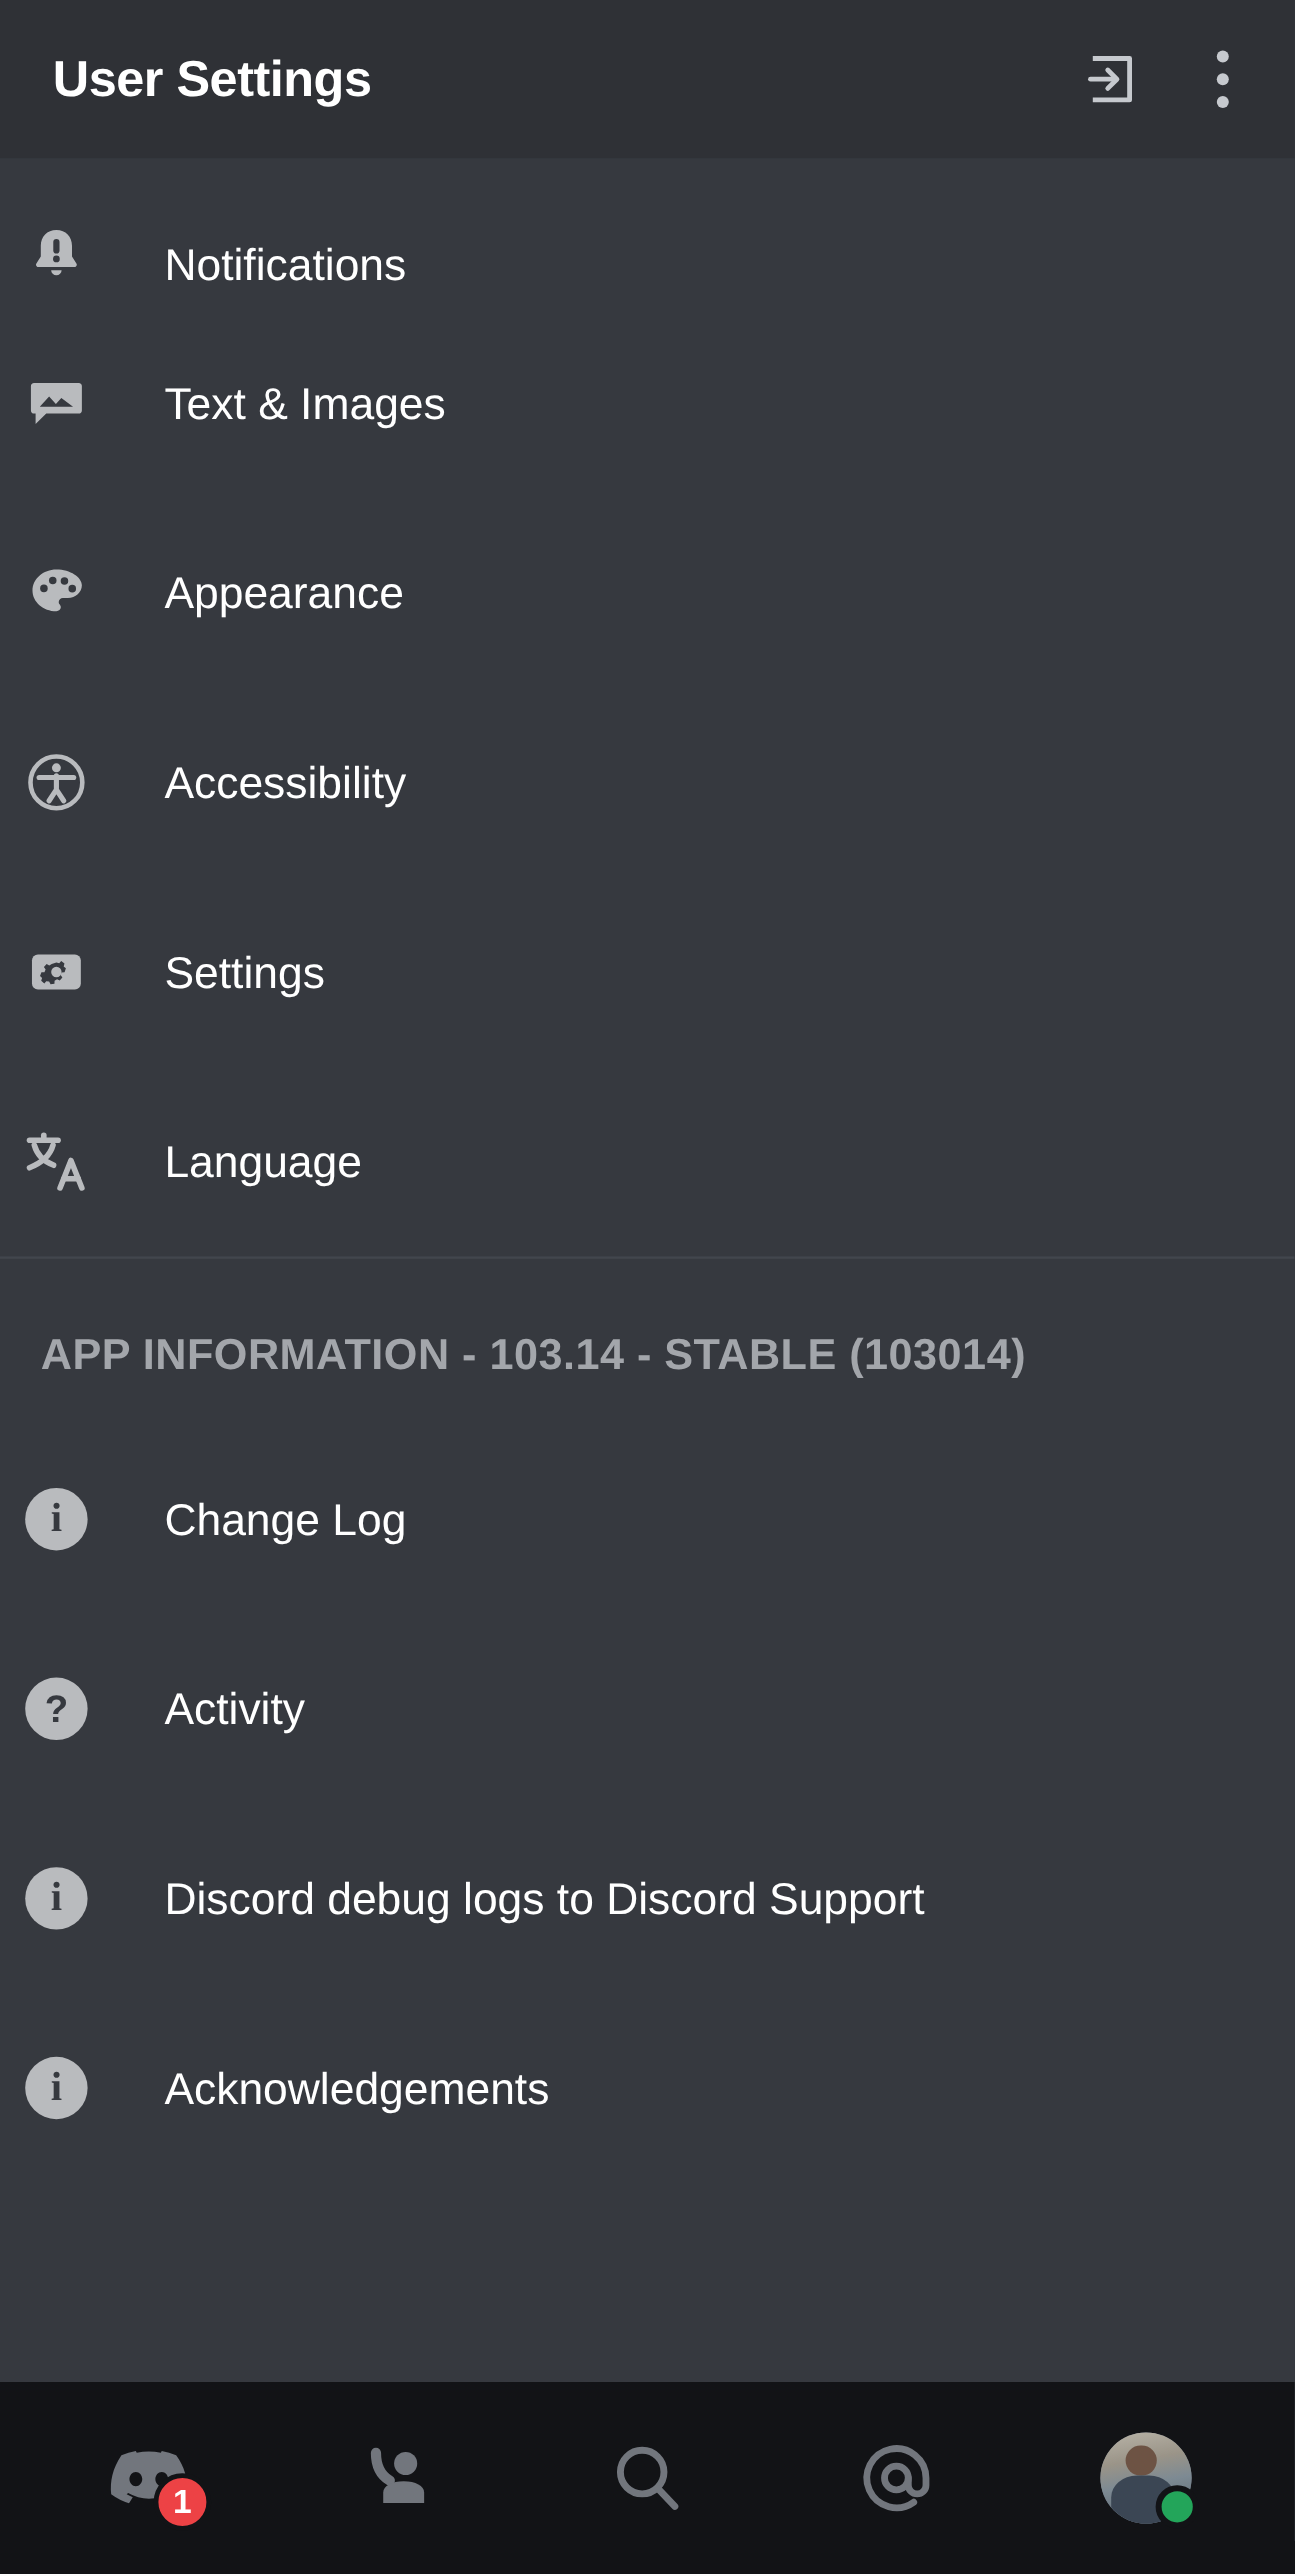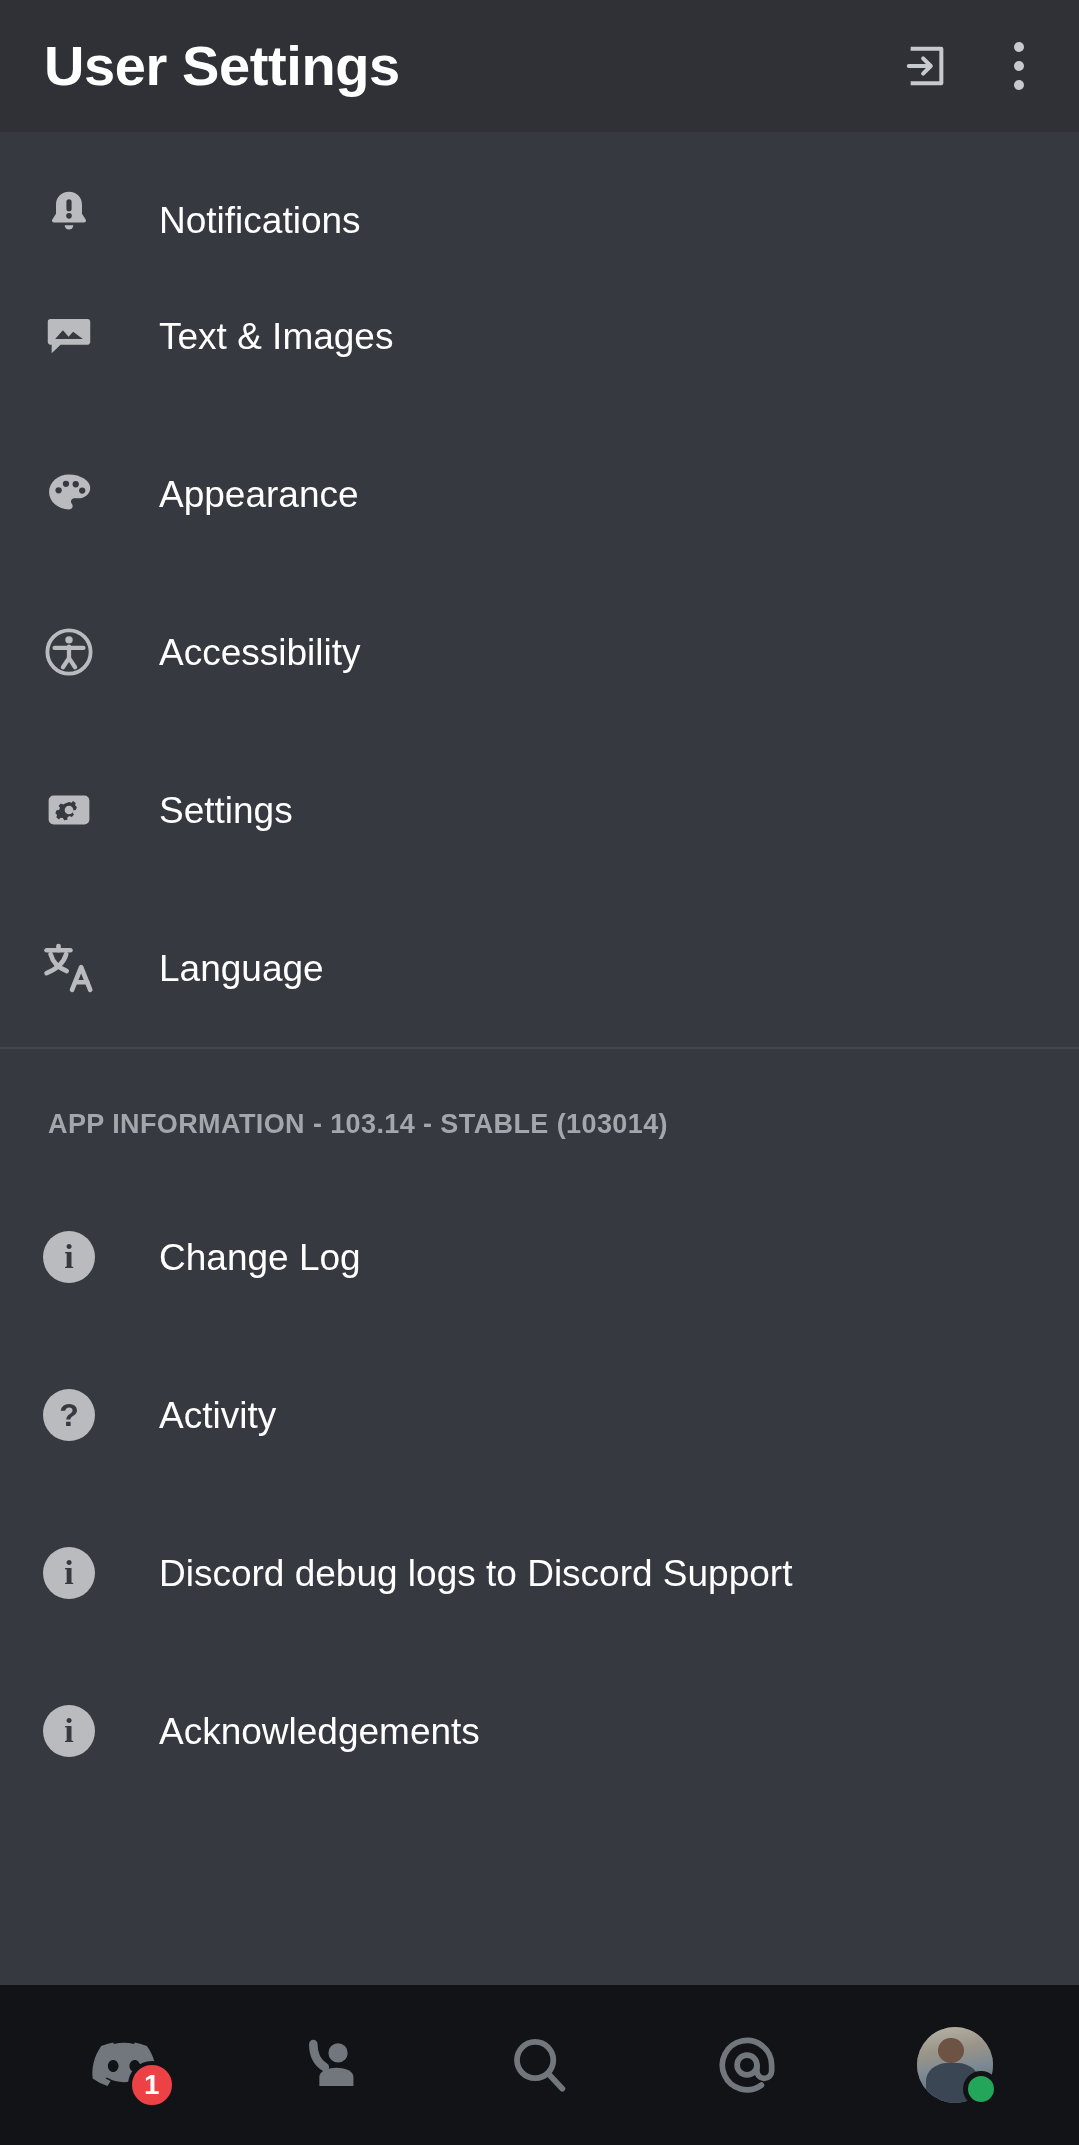--- a/index.html
+++ b/index.html
@@ -25,21 +25,21 @@
   
   .header {
     height: 132px;
     background: #2f3136;
     display: flex;
     align-items: center;
     padding: 0 40px 0 44px;
     flex: 0 0 132px;
   }
   .header-title {
-    font-size: 56px;
+    font-size: 42px;
     font-weight: bold;
     color: #ffffff;
     letter-spacing: -0.4px;
     flex: 1 1 auto;
     line-height: 1;
   }
   .header-actions {
     display: flex;
     align-items: center;
     gap: 42px;
@@ -75,21 +75,21 @@
     flex: 1 1 auto;
     background: #36393f;
     position: relative;
     overflow: hidden;
   }
 
   .row {
     display: flex;
     align-items: center;
     height: 158px;
-    padding-left: 41px;
+    padding-left: 19px;
     cursor: pointer;
   }
   .row .ico {
     width: 56px;
     min-width: 56px;
     height: 56px;
     display: flex;
     align-items: center;
     justify-content: center;
     margin-right: 62px;
@@ -105,22 +105,22 @@
   .row.clipped { height: 125px; align-items: flex-end; padding-bottom: 18px; }
   .row.clipped .ico { align-items: flex-end; height: 50px; overflow: hidden; }
 
   .divider {
     height: 2px;
     background: #42464d;
     width: 100%;
   }
 
   .section-head {
-    padding: 62px 30px 40px 48px;
-    font-size: 27px;
+    padding: 62px 30px 40px 34px;
+    font-size: 36px;
     font-weight: bold;
     color: #a3a6ab;
     letter-spacing: 0.4px;
     line-height: 1;
     white-space: nowrap;
   }
 
   
   .circ {
     width: 52px;

